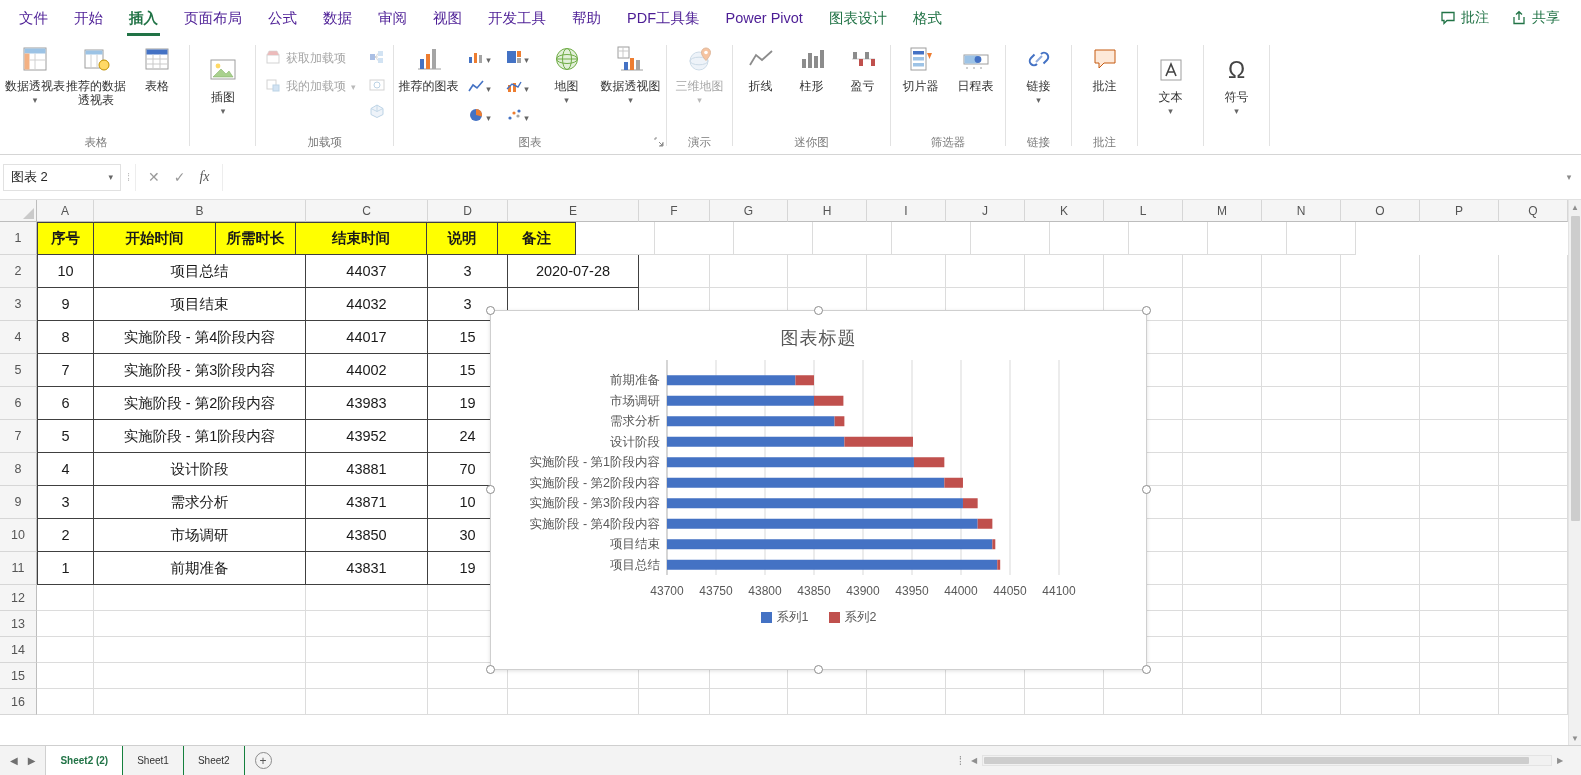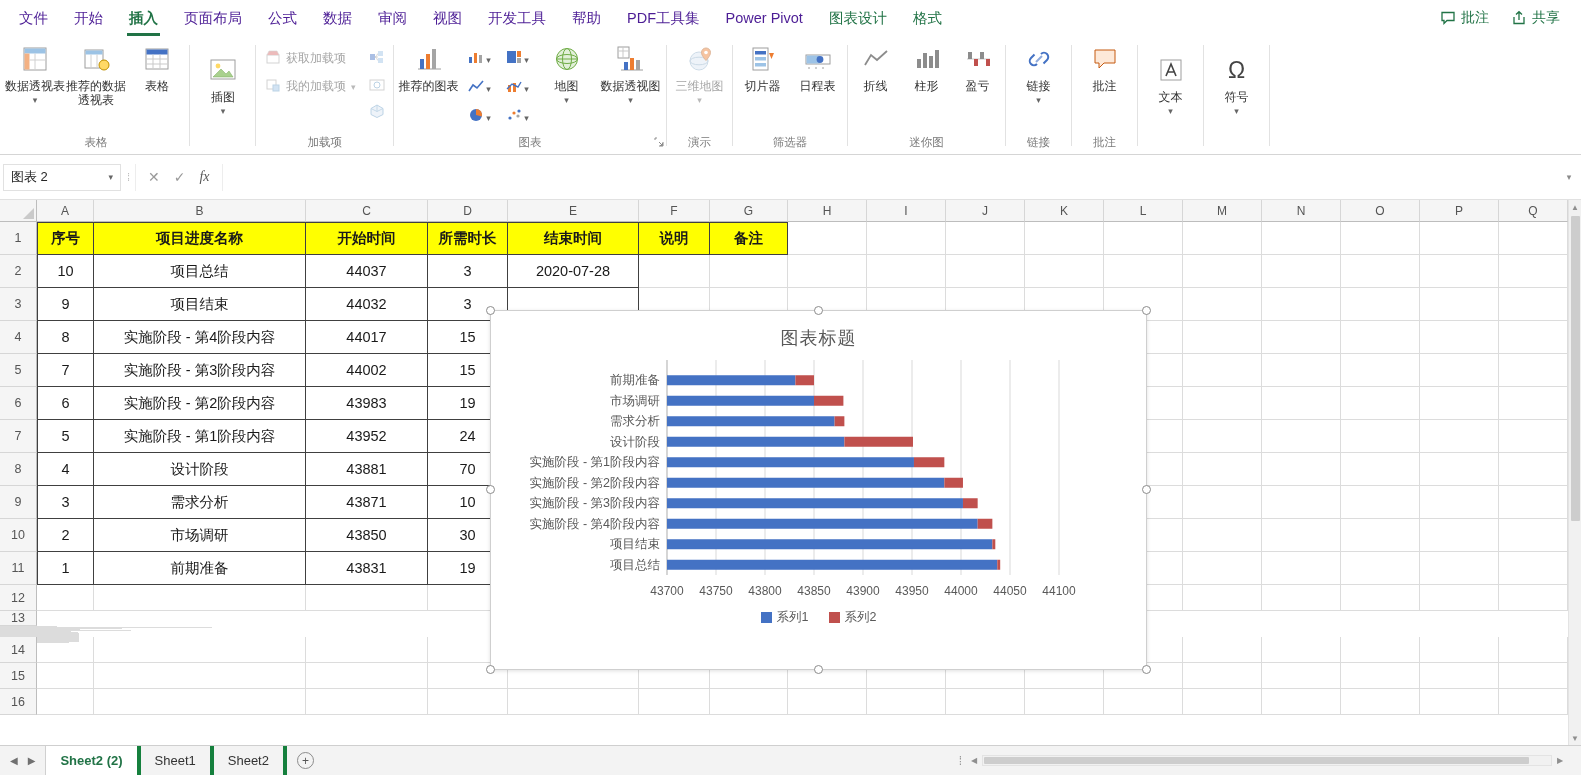--- a/index.html
+++ b/index.html
@@ -76,21 +76,21 @@
   .handle{position:absolute;width:9px;height:9px;border-radius:50%;background:#fff;border:1px solid #8c8c8c;z-index:6}
   .h-nw{left:-5px;top:-5px}.h-n{left:calc(50% - 5px);top:-5px}.h-ne{right:-5px;top:-5px}
   .h-w{left:-5px;top:calc(50% - 5px)}.h-e{right:-5px;top:calc(50% - 5px)}
   .h-sw{left:-5px;bottom:-5px}.h-s{left:calc(50% - 5px);bottom:-5px}.h-se{right:-5px;bottom:-5px}
 
   
   .sheet-bar{position:absolute;left:0;right:0;bottom:0;height:30px;background:#f3f3f3;border-top:1px solid #cfcfcf;display:flex;align-items:stretch}
   .snav{display:flex;align-items:center;gap:10px;padding:0 10px;color:#707070;font-size:10px}
   .snav span{cursor:pointer}
   .sheet-tabs{display:flex;align-items:stretch}
-  .stab{display:flex;align-items:center;padding:0 14px;font-size:13px;color:#333;border-right:4px solid #15803d;cursor:pointer;white-space:nowrap}
+  .stab{display:flex;align-items:center;padding:0 14px;font-size:10px;color:#333;border-right:1px solid #15803d;cursor:pointer;white-space:nowrap}
   .stab:first-child{border-left:1px solid #d0d0d0}
   .stab.active{background:#fff;color:#217346;font-weight:bold}
   .add-sheet{display:flex;align-items:center;padding:0 10px}
   .add-circle{width:17px;height:17px;border:1px solid #8c8c8c;border-radius:50%;display:flex;align-items:center;justify-content:center;font-size:12px;color:#555;cursor:pointer}
   .hscroll{margin-left:auto;display:flex;align-items:center;padding-right:13px}
   .hs-split{color:#9a9a9a;font-size:12px;padding:0 4px;cursor:col-resize}
   .hs-arrow{width:16px;text-align:center;color:#8f8f8f;font-size:8px;cursor:pointer}
   .hs-track{width:570px;height:11px;background:#f1f1f1;position:relative;border:1px solid #e3e3e3}
   .hs-thumb{position:absolute;left:1px;top:1px;bottom:1px;width:96%;background:#cdcdcd;border-radius:1px;cursor:grab}
 </style>
@@ -350,20 +350,57 @@
           </span>
         <span class="rlabel">三维地图</span>
         <span class="chev">▾</span>
       </div>
     </div>
     <div class="rglabel">演示</div>
   </div>
 
   <div class="rgroup">
     <div class="rgc">
+      <div class="rbtn-lg" style="width:50px">
+        <span class="ric">
+            <svg width="26" height="24">
+              <polyline points="2,18 8,8 14,13 24,4" fill="none" stroke="#8c8c8c" stroke-width="1.8"></polyline>
+            </svg>
+          </span>
+        <span class="rlabel">折线</span>
+      </div>
+      <div class="rbtn-lg" style="width:50px">
+        <span class="ric">
+            <svg width="26" height="24">
+              <rect x="3" y="12" width="4" height="9" fill="#8c8c8c"></rect>
+              <rect x="9" y="6" width="4" height="15" fill="#8c8c8c"></rect>
+              <rect x="15" y="9" width="4" height="12" fill="#8c8c8c"></rect>
+              <rect x="21" y="3" width="4" height="18" fill="#8c8c8c"></rect>
+            </svg>
+          </span>
+        <span class="rlabel">柱形</span>
+      </div>
+      <div class="rbtn-lg" style="width:50px">
+        <span class="ric">
+            <svg width="26" height="24">
+              <line x1="2" y1="12" x2="25" y2="12" stroke="#c9c9c9"></line>
+              <rect x="3" y="5" width="4" height="7" fill="#8c8c8c"></rect>
+              <rect x="9" y="12" width="4" height="7" fill="#c0504d"></rect>
+              <rect x="15" y="5" width="4" height="7" fill="#8c8c8c"></rect>
+              <rect x="21" y="12" width="4" height="7" fill="#c0504d"></rect>
+            </svg>
+          </span>
+        <span class="rlabel">盈亏</span>
+      </div>
+    </div>
+    <div class="rglabel">迷你图</div>
+  </div>
+
+  <div class="rgroup">
+    <div class="rgc">
       <div class="rbtn-lg" style="width:54px">
         <span class="ric">
             <svg width="26" height="28">
               <rect x="3" y="3" width="15" height="22" fill="#fff" stroke="#9e9e9e"></rect>
               <rect x="5" y="6" width="11" height="3.5" fill="#4472c4"></rect>
               <rect x="5" y="12" width="11" height="3.5" fill="#9dc3e6"></rect>
               <rect x="5" y="18" width="11" height="3.5" fill="#9dc3e6"></rect>
               <path d="M19 8 L24 8 L21.5 14 Z" fill="#ed7d31"></path>
             </svg>
           </span>
@@ -377,57 +414,20 @@
               <circle cx="16" cy="14.5" r="3.4" fill="#4472c4"></circle>
               <line x1="5" y1="22" x2="5" y2="24" stroke="#9e9e9e"></line>
               <line x1="12" y1="22" x2="12" y2="24" stroke="#9e9e9e"></line>
               <line x1="19" y1="22" x2="19" y2="24" stroke="#9e9e9e"></line>
             </svg>
           </span>
         <span class="rlabel">日程表</span>
       </div>
     </div>
     <div class="rglabel">筛选器</div>
-  </div>
-
-  <div class="rgroup">
-    <div class="rgc">
-      <div class="rbtn-lg" style="width:50px">
-        <span class="ric">
-            <svg width="26" height="24">
-              <polyline points="2,18 8,8 14,13 24,4" fill="none" stroke="#8c8c8c" stroke-width="1.8"></polyline>
-            </svg>
-          </span>
-        <span class="rlabel">折线</span>
-      </div>
-      <div class="rbtn-lg" style="width:50px">
-        <span class="ric">
-            <svg width="26" height="24">
-              <rect x="3" y="12" width="4" height="9" fill="#8c8c8c"></rect>
-              <rect x="9" y="6" width="4" height="15" fill="#8c8c8c"></rect>
-              <rect x="15" y="9" width="4" height="12" fill="#8c8c8c"></rect>
-              <rect x="21" y="3" width="4" height="18" fill="#8c8c8c"></rect>
-            </svg>
-          </span>
-        <span class="rlabel">柱形</span>
-      </div>
-      <div class="rbtn-lg" style="width:50px">
-        <span class="ric">
-            <svg width="26" height="24">
-              <line x1="2" y1="12" x2="25" y2="12" stroke="#c9c9c9"></line>
-              <rect x="3" y="5" width="4" height="7" fill="#8c8c8c"></rect>
-              <rect x="9" y="12" width="4" height="7" fill="#c0504d"></rect>
-              <rect x="15" y="5" width="4" height="7" fill="#8c8c8c"></rect>
-              <rect x="21" y="12" width="4" height="7" fill="#c0504d"></rect>
-            </svg>
-          </span>
-        <span class="rlabel">盈亏</span>
-      </div>
-    </div>
-    <div class="rglabel">迷你图</div>
   </div>
 
   <div class="rgroup">
     <div class="rgc">
       <div class="rbtn-lg">
         <span class="ric">
             <svg width="28" height="28">
               <path d="M12 19 a4.2 4.2 0 0 1 -6 -6 l3.5 -3.5" fill="none" stroke="#4472c4" stroke-width="2"></path>
               <path d="M16 9 a4.2 4.2 0 0 1 6 6 l-3.5 3.5" fill="none" stroke="#4472c4" stroke-width="2"></path>
               <line x1="11" y1="17" x2="17" y2="11" stroke="#8faadc" stroke-width="2"></line>
@@ -514,21 +514,20 @@
         <div class="colhead" style="width: 79px;">N</div>
         <div class="colhead" style="width: 79px;">O</div>
         <div class="colhead" style="width: 79px;">P</div>
         <div class="colhead" style="width: 69px;">Q</div>
       </div>
   </div>
   <div>
       <div class="grid-row" style="height: 33px;">
         <div class="row-num">1</div>
         <div class="cell tbl thead first" style="width: 57px;">序号</div>
-        <div class="cell tbl thead" style="width: 212px;">项目进度名称</div>
         <div class="cell tbl thead" style="width: 122px;">开始时间</div>
         <div class="cell tbl thead" style="width: 80px;">所需时长</div>
         <div class="cell tbl thead" style="width: 131px;">结束时间</div>
         <div class="cell tbl thead" style="width: 71px;">说明</div>
         <div class="cell tbl thead" style="width: 78px;">备注</div>
         <div class="cell" style="width: 79px;"></div>
         <div class="cell" style="width: 79px;"></div>
         <div class="cell" style="width: 79px;"></div>
         <div class="cell" style="width: 79px;"></div>
         <div class="cell" style="width: 79px;"></div>
@@ -751,21 +750,21 @@
         <div class="cell" style="width: 79px;"></div>
         <div class="cell" style="width: 79px;"></div>
         <div class="cell" style="width: 79px;"></div>
         <div class="cell" style="width: 79px;"></div>
         <div class="cell" style="width: 79px;"></div>
         <div class="cell" style="width: 79px;"></div>
         <div class="cell" style="width: 79px;"></div>
         <div class="cell" style="width: 79px;"></div>
         <div class="cell" style="width: 69px;"></div>
       </div>
-      <div class="grid-row" style="height: 26px; flex-direction: column;">
+      <div class="grid-row" style="height: 26px;">
         <div class="row-num">13</div>
         <div class="cell" style="width: 57px;"></div>
         <div class="cell" style="width: 212px;"></div>
         <div class="cell" style="width: 122px;"></div>
         <div class="cell" style="width: 80px;"></div>
         <div class="cell" style="width: 131px;"></div>
         <div class="cell" style="width: 71px;"></div>
         <div class="cell" style="width: 78px;"></div>
         <div class="cell" style="width: 79px;"></div>
         <div class="cell" style="width: 79px;"></div>

